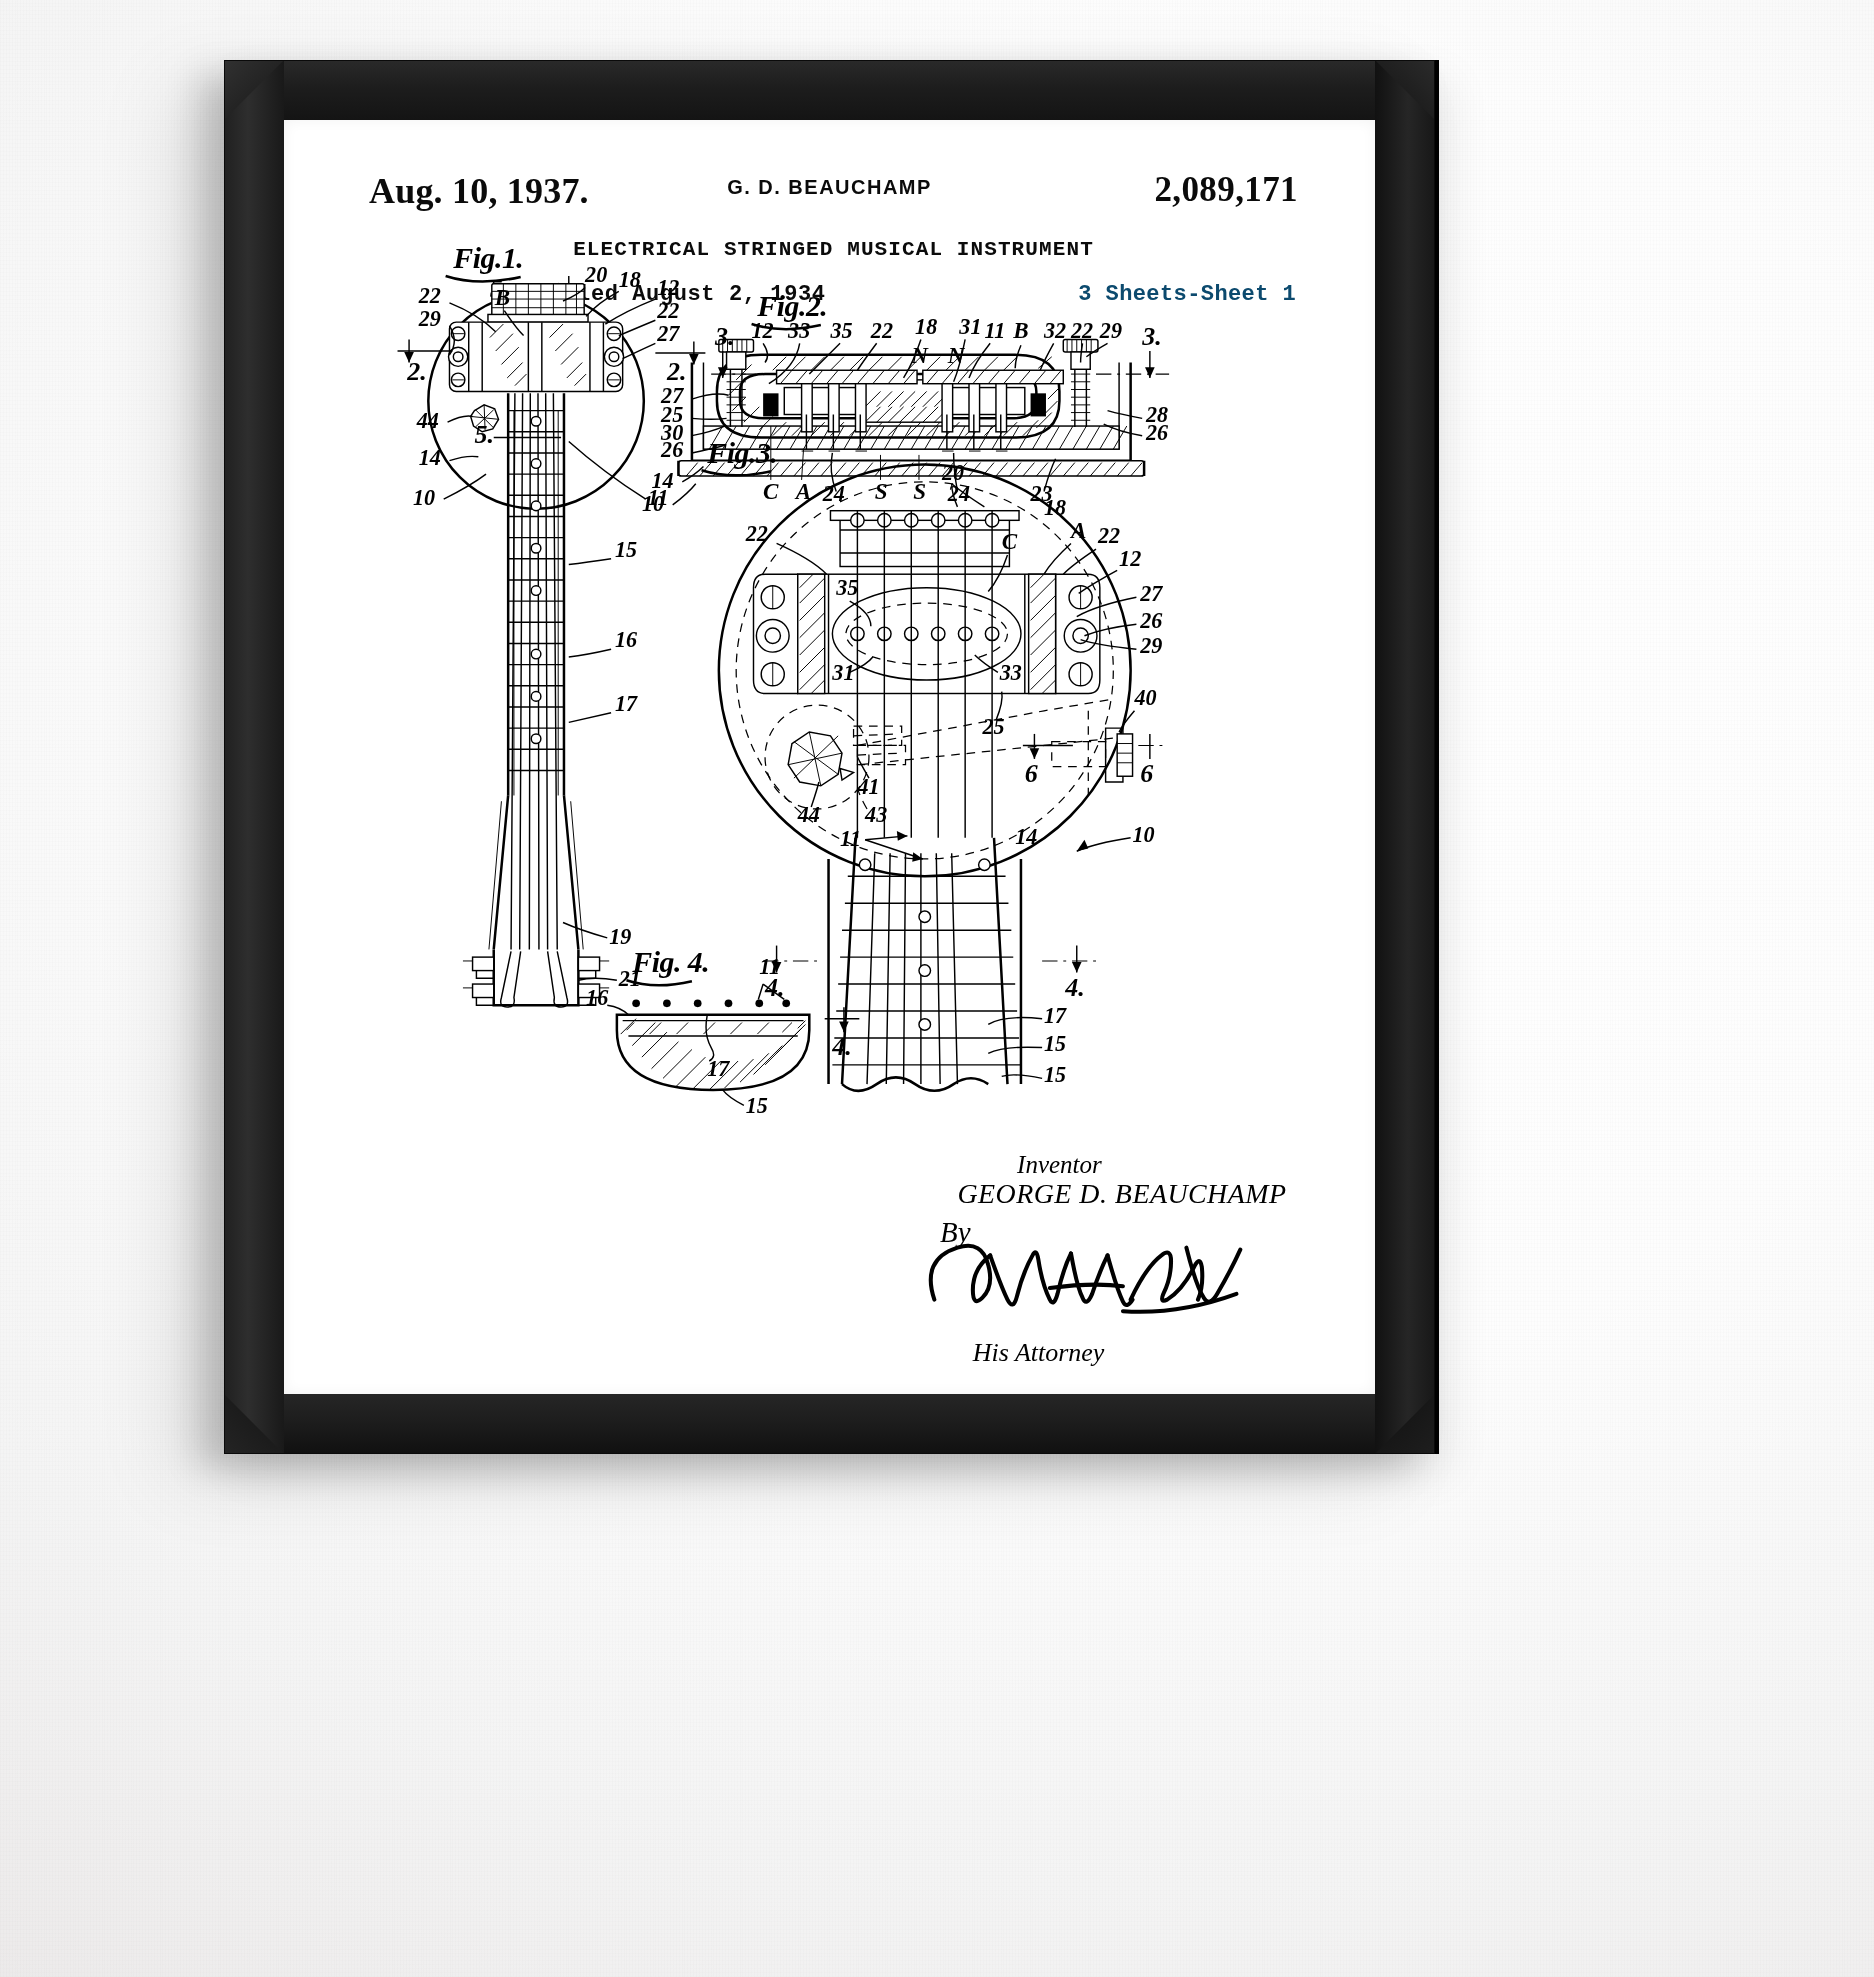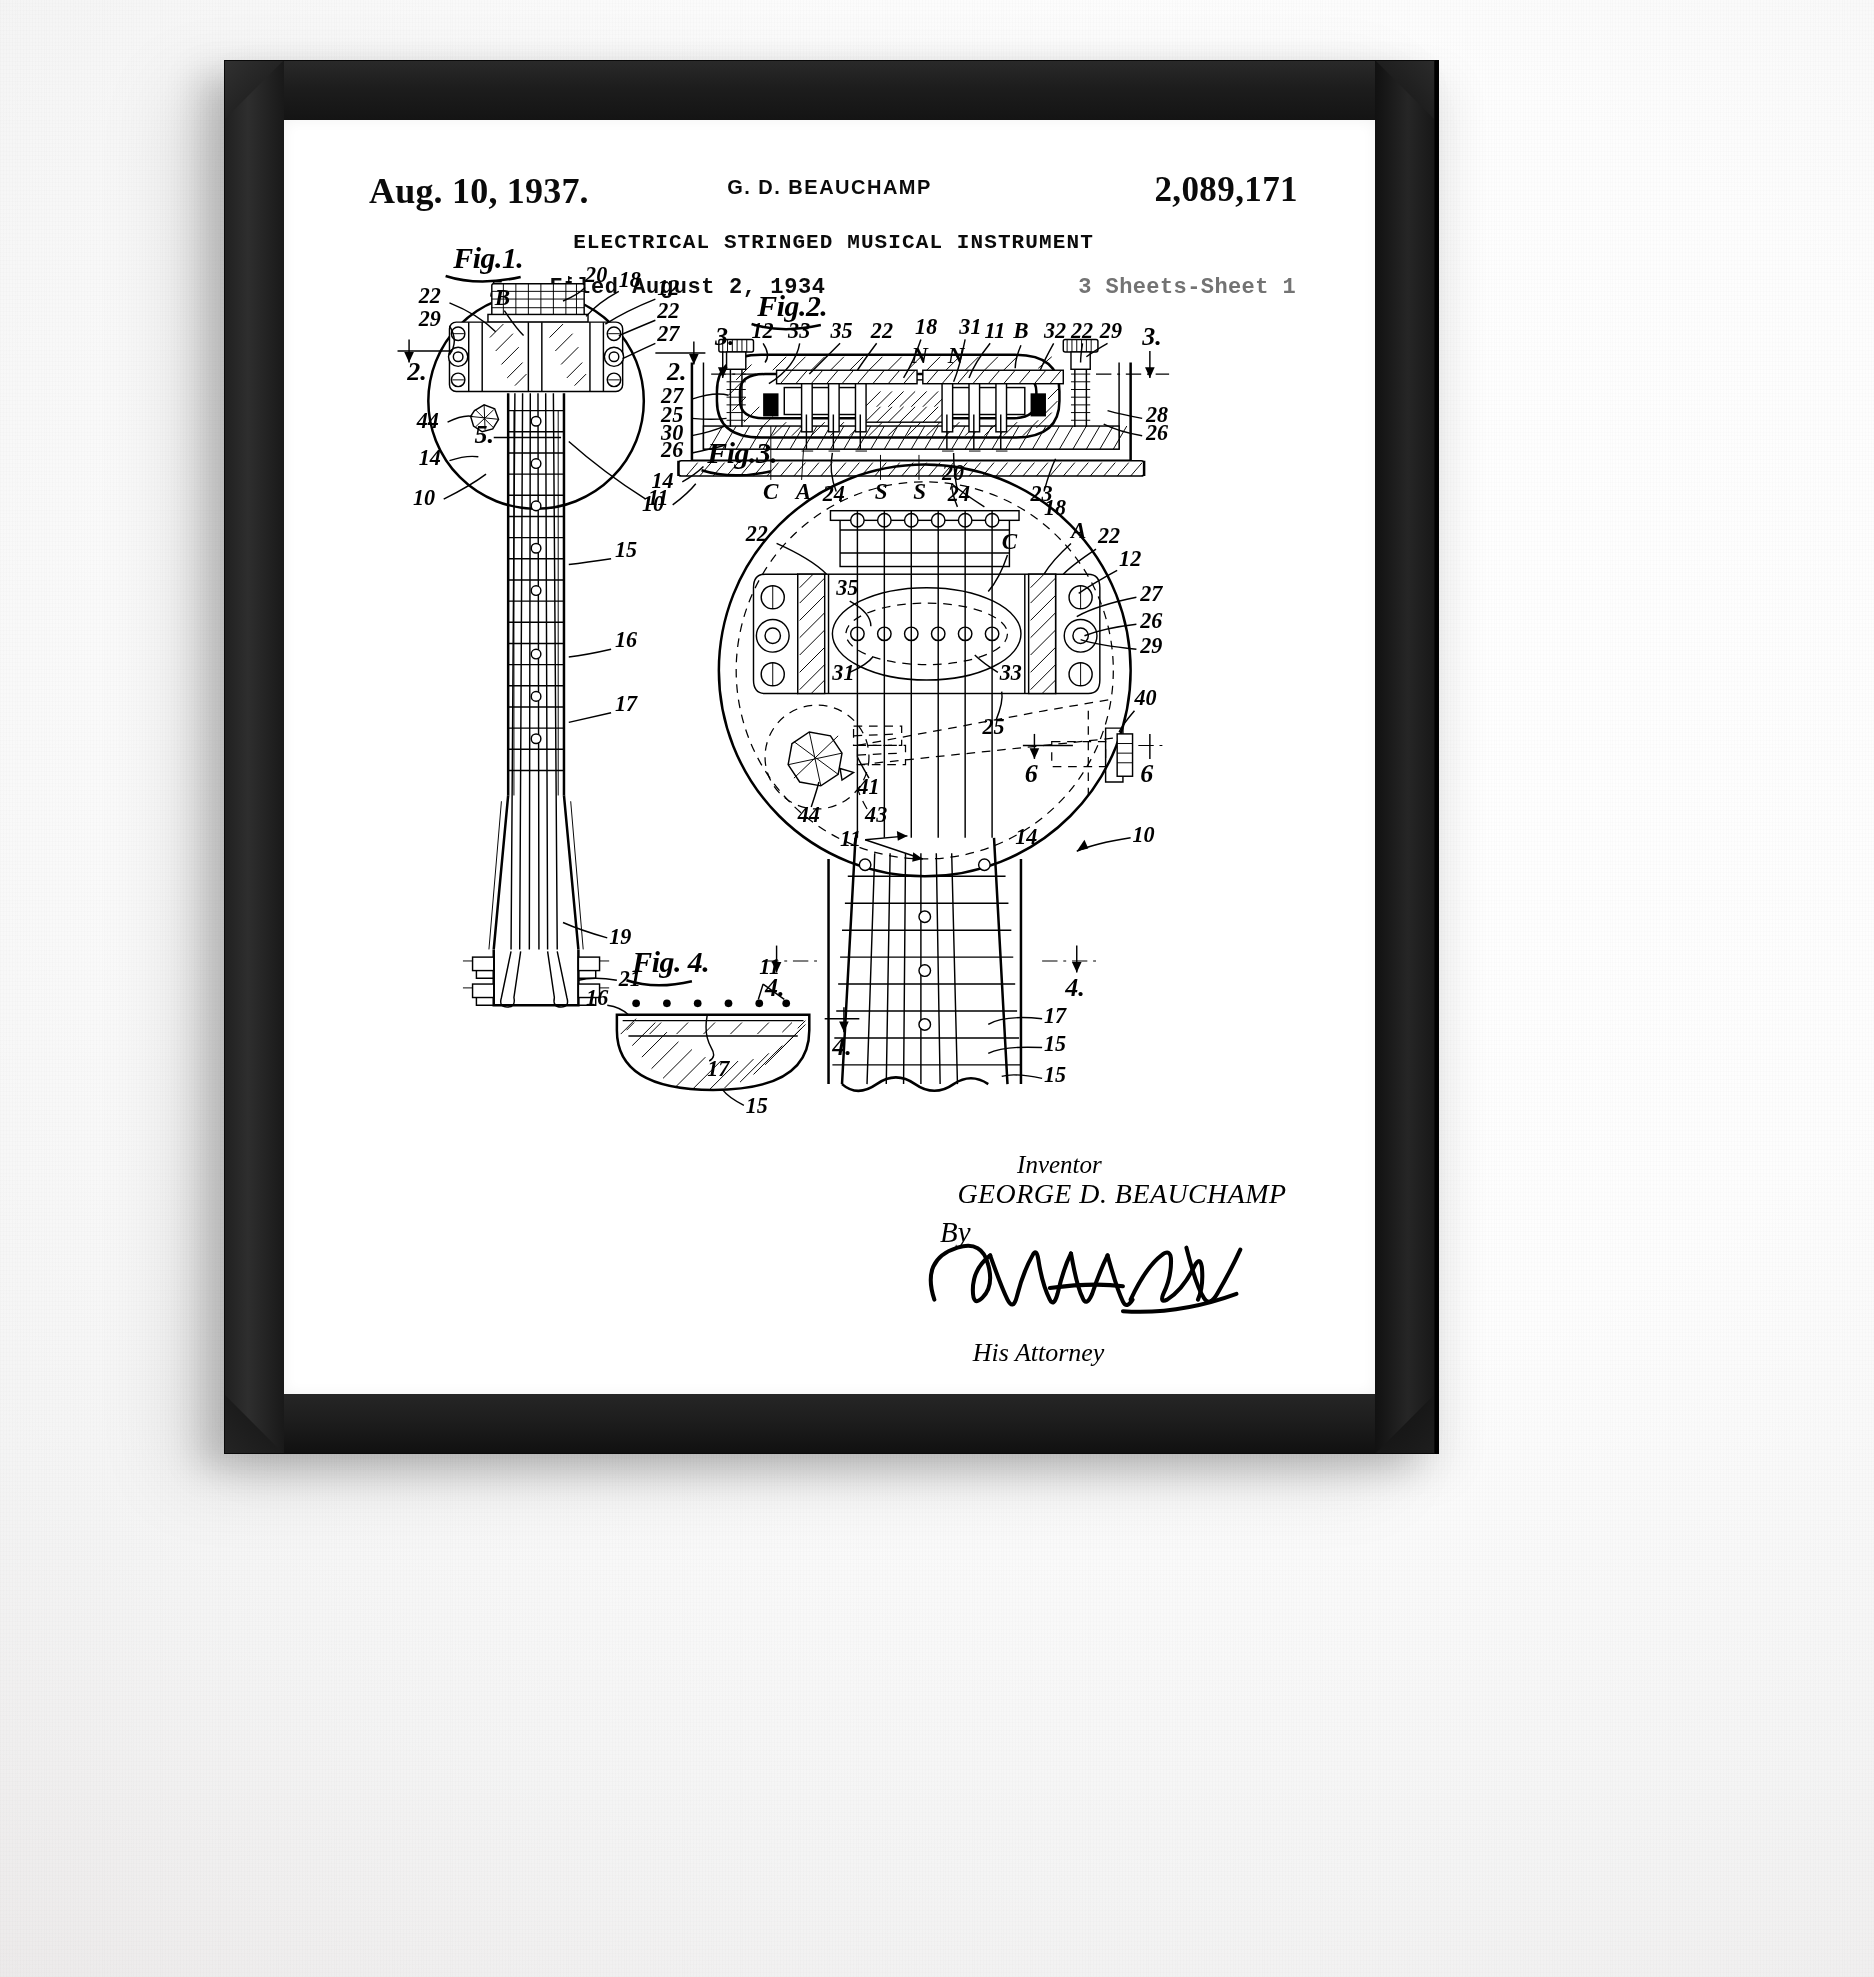--- a/index.html
+++ b/index.html
@@ -81,34 +81,34 @@
     position:absolute;left:50%;top:5.8px;transform:translateX(-50%);
     font-family:"Liberation Sans",sans-serif;font-weight:bold;
     font-size:20px;letter-spacing:1.5px;color:#0b0b0b;white-space:nowrap;
   }
   #hdr-number{
     position:absolute;right:77px;top:0;
     font-family:"Liberation Serif",serif;font-weight:bold;
     font-size:35px;letter-spacing:0.4px;color:#0b0b0b;margin-left:28px;
   }
   #hdr-title{
-    margin-top:15px;text-align:center;
+    margin-top:22px;text-align:center;
     font-family:"Liberation Mono",monospace;font-weight:bold;
     font-size:21px;letter-spacing:1.1px;color:#0b0b0b;padding-left:8px;
   }
   #hdr-row3{position:relative;height:39px;margin-top:21px;}
   #hdr-filed{
     position:absolute;left:50%;margin-left:-280px;top:0;
     font-family:"Liberation Mono",monospace;font-weight:bold;
     font-size:22px;letter-spacing:0.6px;color:#0b0b0b;white-space:nowrap;
   }
   #hdr-sheets{
     position:absolute;right:79px;top:0;
     font-family:"Liberation Mono",monospace;font-weight:bold;
-    font-size:22px;letter-spacing:0.4px;color:#737373;white-space:nowrap;
+    font-size:22px;letter-spacing:0.4px;color:#0c4a6e;white-space:nowrap;
   }
   
   #drawing{position:absolute;left:0;top:0;width:100%;height:100%;}
   .ln{fill:none;stroke:#000;stroke-width:1.5;}
   .ln-t{fill:none;stroke:#000;stroke-width:1;}
   .ln-h{fill:none;stroke:#000;stroke-width:2.6;}
   .ln-d{fill:none;stroke:#000;stroke-width:1.3;stroke-dasharray:9 7;}
   .ln-dc{fill:none;stroke:#000;stroke-width:1.2;stroke-dasharray:16 6 3 6;}
   .leader{fill:none;stroke:#000;stroke-width:1.5;}
   .sld{fill:#000;}

